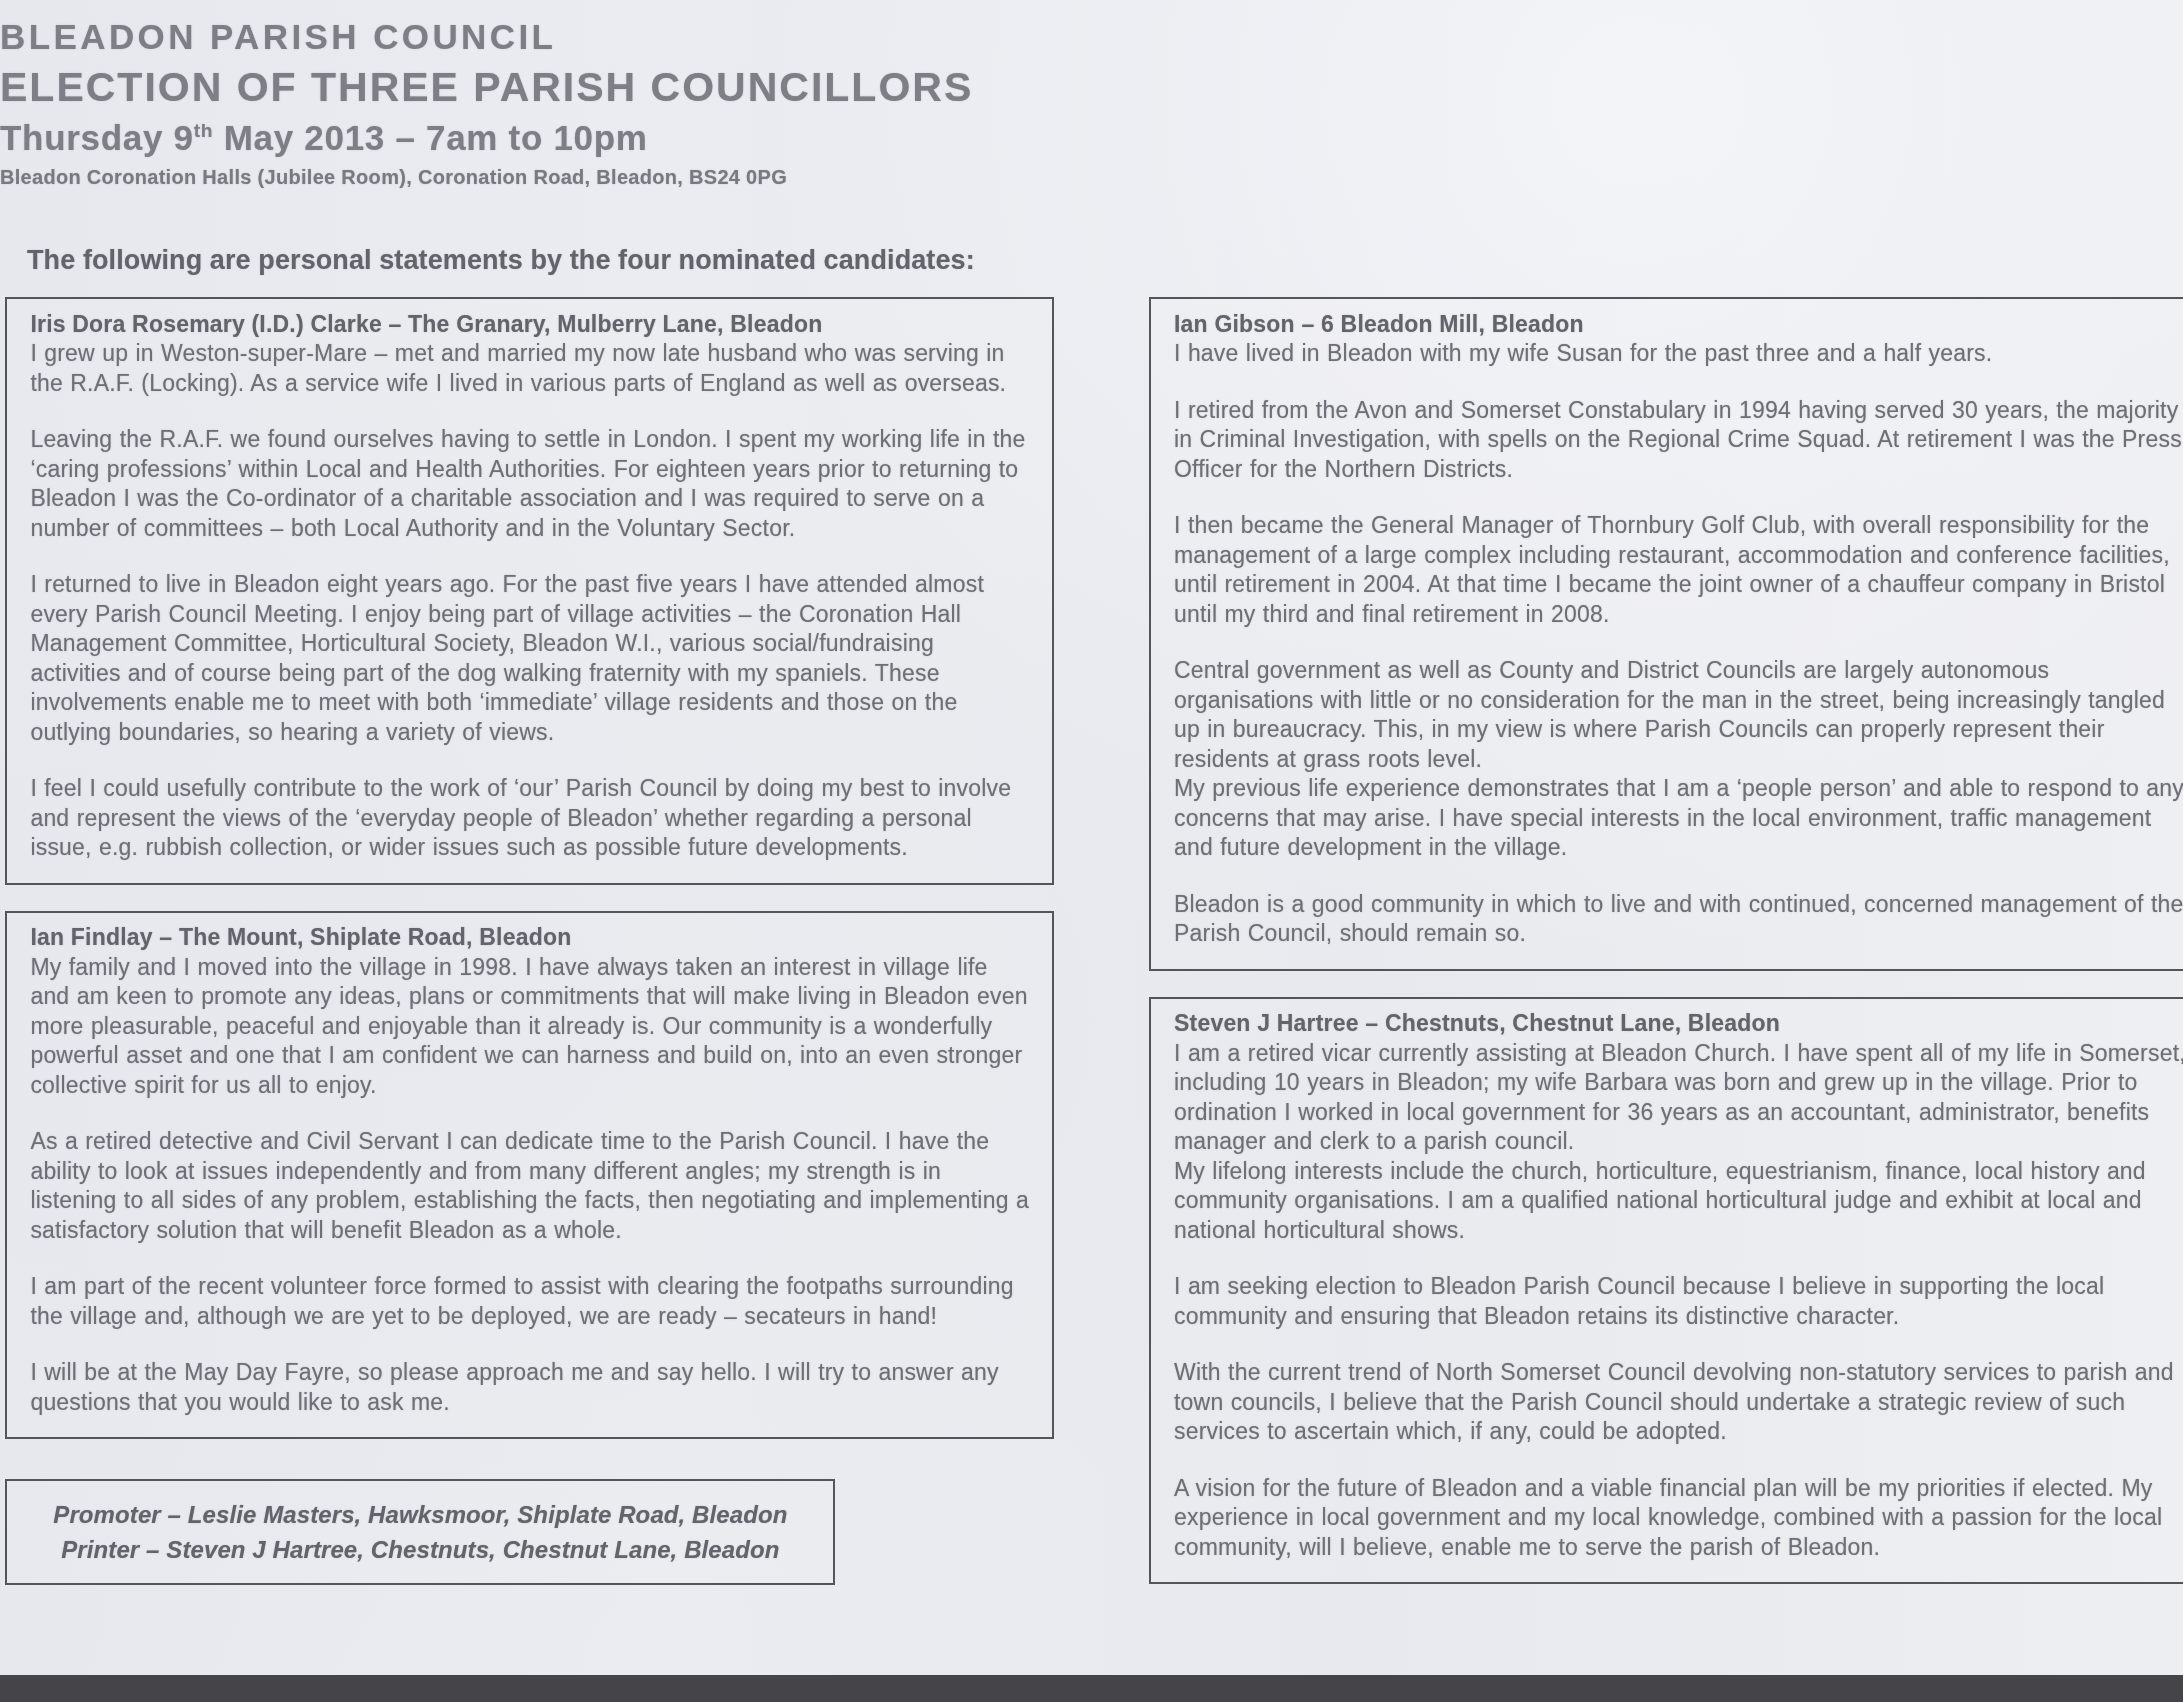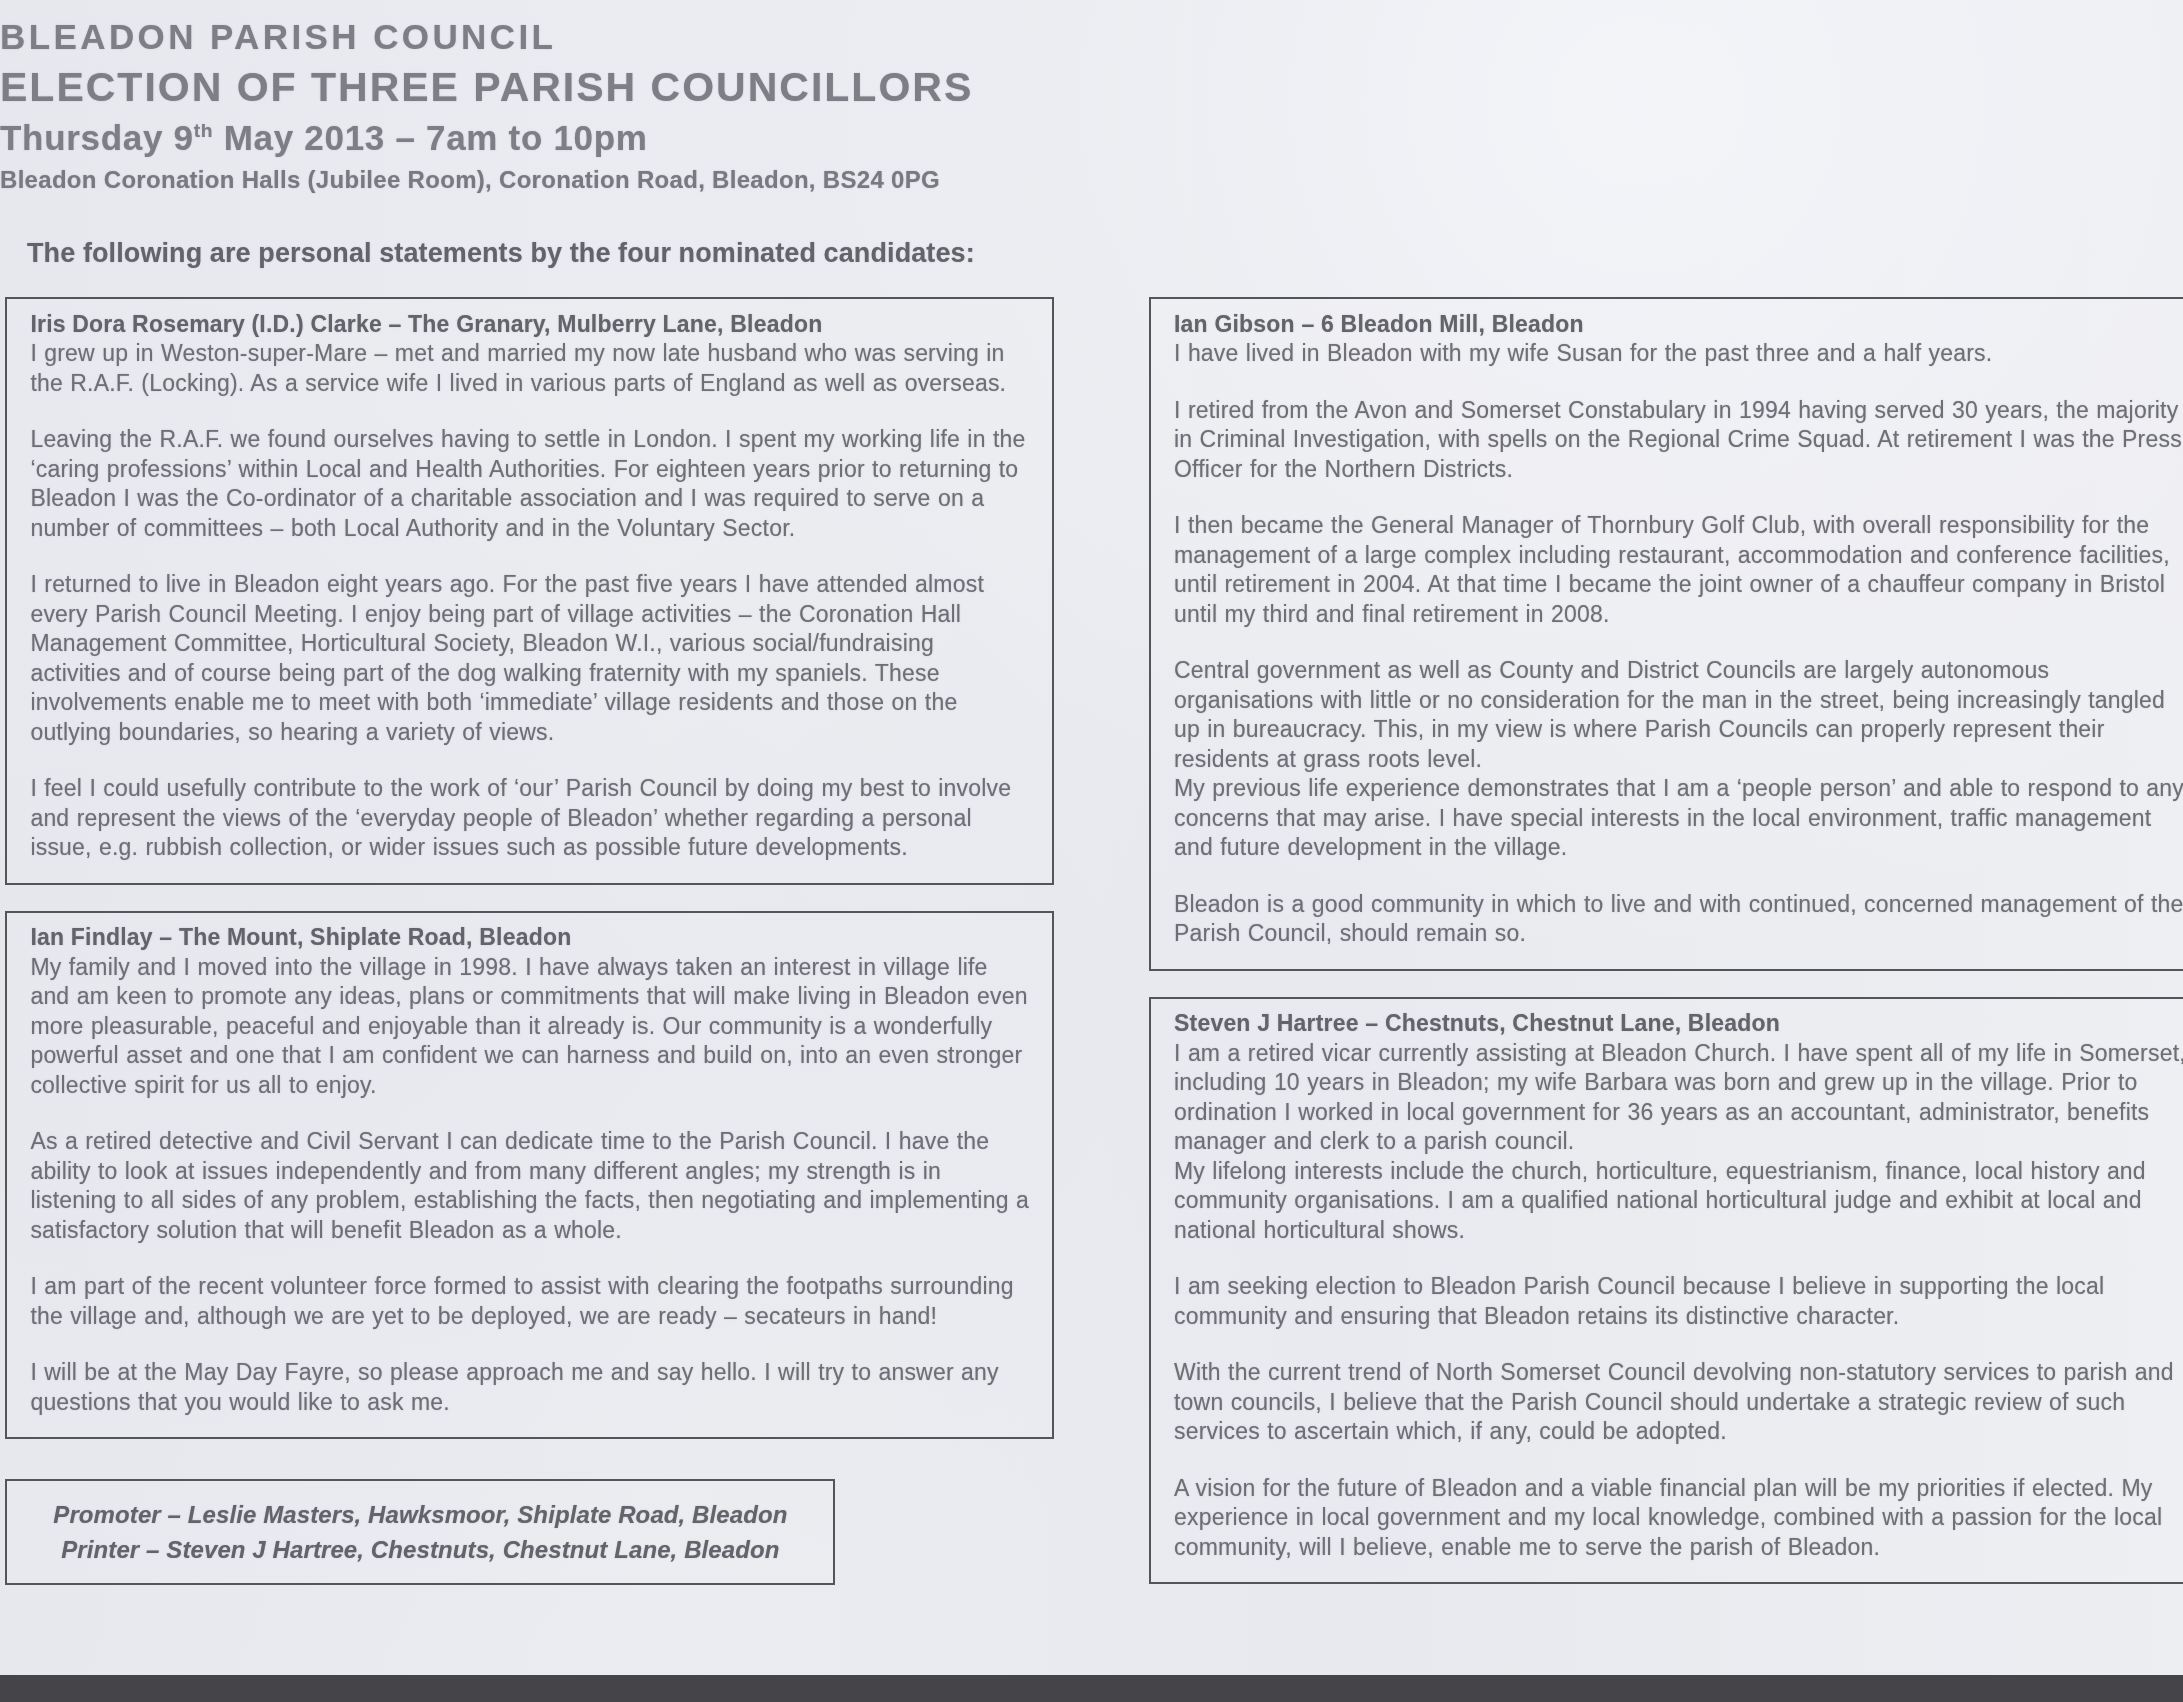--- a/index.html
+++ b/index.html
@@ -23,22 +23,22 @@
     font-family:"Liberation Sans", sans-serif;
     color:var(--ink);
     overflow:hidden;
     text-shadow:0 0 1.3px rgba(110,111,120,.45);
   }
   .h-line{position:absolute;left:0;width:100%;text-align:left;font-weight:700;color:var(--heading_ink);letter-spacing:2px;white-space:nowrap;}
   .h-line1{top:17.4px;font-size:35px;letter-spacing:3.4px;}
   .h-line2{top:64px;font-size:41px;}
   .h-line3{top:118px;font-size:35px;letter-spacing:0.7px;}
   .h-line3 sup{font-size:0.55em;}
-  .h-line4{top:166px;font-size:24px;letter-spacing:0.3px;color:#797a81;}
-  .intro{position:absolute;top:238px;left:27px;font-size:27px;font-weight:700;color:var(--ink_bold);letter-spacing:0.1px;}
+  .h-line4{top:166px;font-size:20px;letter-spacing:0.3px;color:#797a81;}
+  .intro{position:absolute;top:245px;left:27px;font-size:27px;font-weight:700;color:var(--ink_bold);letter-spacing:0.1px;}
   .col{position:absolute;top:297px;}
   .col-left{left:5.4px;width:1049px;}
   .col-right{left:1149px;width:1068px;}
   .candidate-box{
     box-sizing:border-box;
     border:2.7px solid var(--border);
     padding:10.7px 23px 20px 23px;
     margin-bottom:26px;
     background:rgba(255,255,255,0.06);
   }

